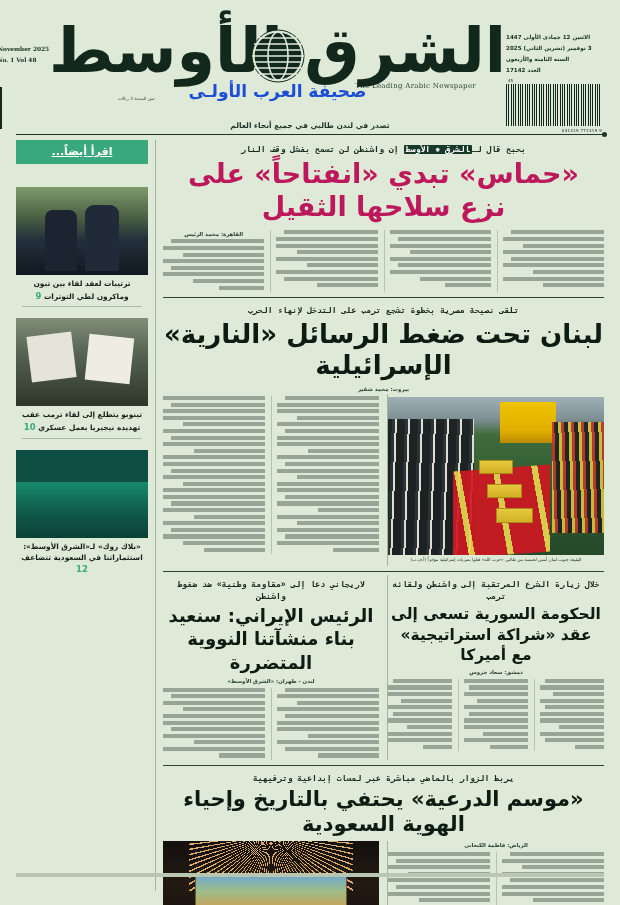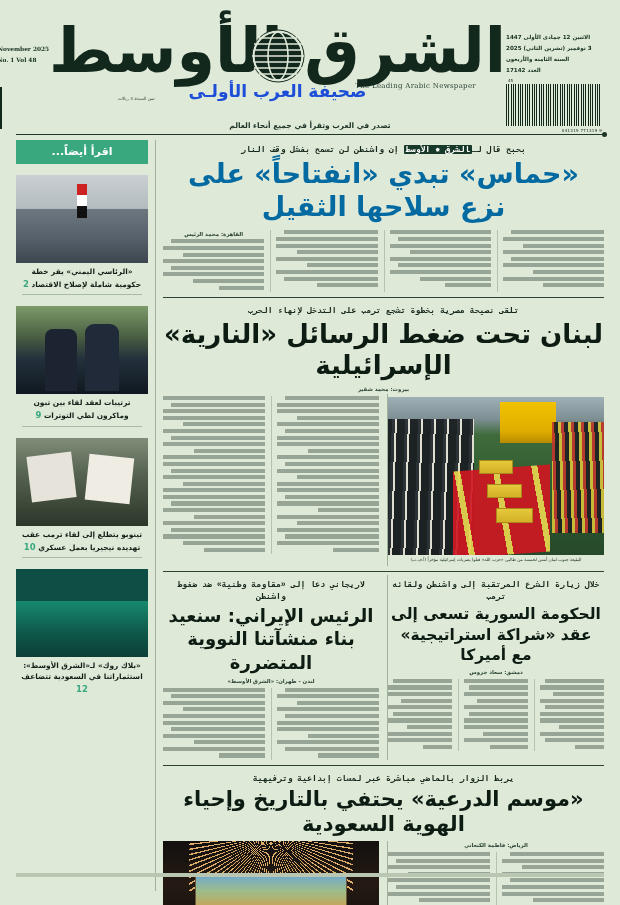--- a/index.html
+++ b/index.html
@@ -193,21 +193,22 @@
 
   
   .side-head {
     background: #3aa87f;
     color: #ffffff;
     text-align: center;
     font-size: 11px;
     font-weight: bold;
     padding: 5px 0 6px 0;
     letter-spacing: 0.5px;
-    margin-bottom: 11px;
+    margin-bottom: 23px;
+    text-decoration: underline;
   }
   .side-item {
     margin-bottom: 7px;
     padding-bottom: 4px;
   }
   .side-photo {
     width: 100%;
     height: 88px;
     background: #6a7c86;
     position: relative;
@@ -270,21 +271,21 @@
   }
   .kicker .brand {
     background: #17392a;
     color: #ffffff;
     padding: 0 2px;
     border-radius: 1px;
   }
   .headline-1 {
     font-size: 27px;
     font-weight: 900;
-    color: #0369a1;
+    color: #be185d;
     text-align: center;
     line-height: 1.22;
     letter-spacing: -0.3px;
     padding: 2px 0 4px 0;
   }
   .headline-2 {
     font-size: 26px;
     font-weight: 900;
     color: #0d1c13;
     text-align: center;
@@ -466,21 +467,21 @@
       <div class="line">London</div>
       <div class="line">Monday - 3 November 2025</div>
       <div class="line">Front Page No. 1 Vol 48</div>
       <div class="line">No. 17142</div>
       <div class="qr"></div>
     </div>
 
     <div class="subs-note">ثمن النسخة 3 ريالات</div>
   </div>
 
-  <div class="world-line">تصدر في العرب وتقرأ في جميع أنحاء العالم</div>
+  <div class="world-line">تصدر في لندن طالبي في جميع أنحاء العالم</div>
   <div class="rule-thick"></div>
 
   <div class="content">
 
     <div class="main-col">
 
       <div>
         <div class="kicker">
           <span>بحبح قال لـ</span><span class="brand">الشرق ✸ الأوسط</span>
           <span>إن واشنطن لن تسمح بفشل وقف النار</span>
@@ -743,28 +744,20 @@
 
           </div>
         </div>
       </div>
 
     </div>
 
     <div class="side-col">
       <div class="side-head">اقرأ أيضاً...</div>
 
-      <div class="side-item">
-        <div class="side-photo ph-meeting"></div>
-        <div class="side-cap">
-          <span>«الرئاسي اليمني» يقر خطة حكومية شاملة لإصلاح الاقتصاد</span>
-          <span class="side-page">2</span>
-        </div>
-        <div class="side-sep"></div>
-      </div>
 
 
       <div class="side-item">
         <div class="side-photo ph-leaders"></div>
         <div class="side-cap">
           <span>ترتيبات لعقد لقاء بين تبون وماكرون لطي التوترات</span>
           <span class="side-page">9</span>
         </div>
         <div class="side-sep"></div>
       </div>

